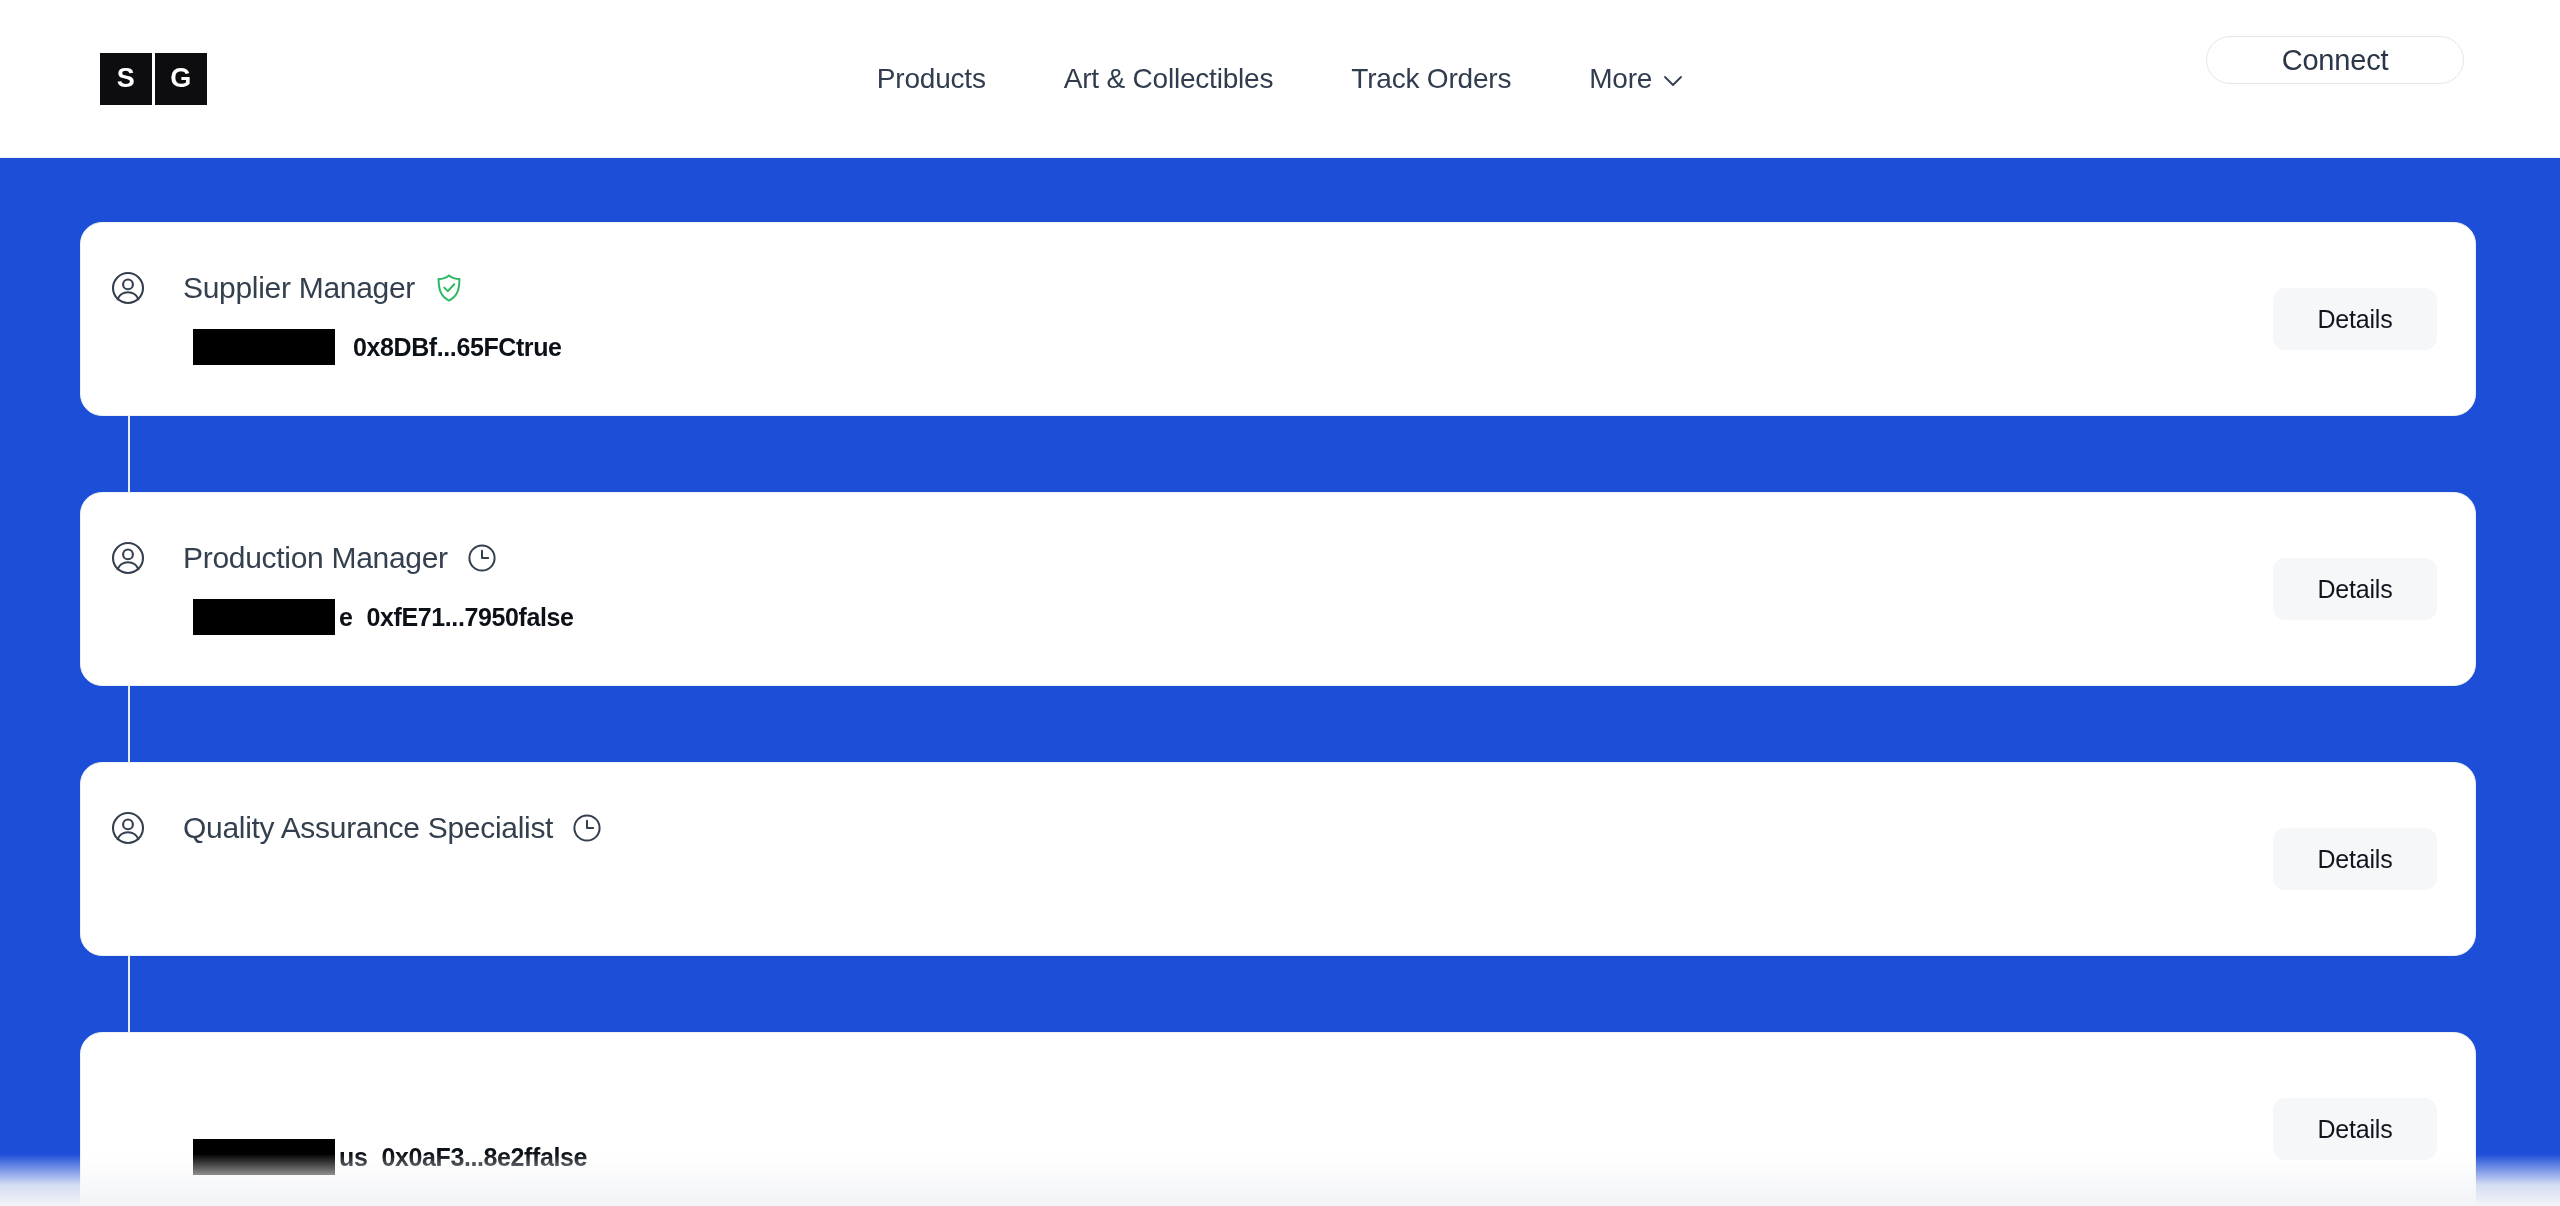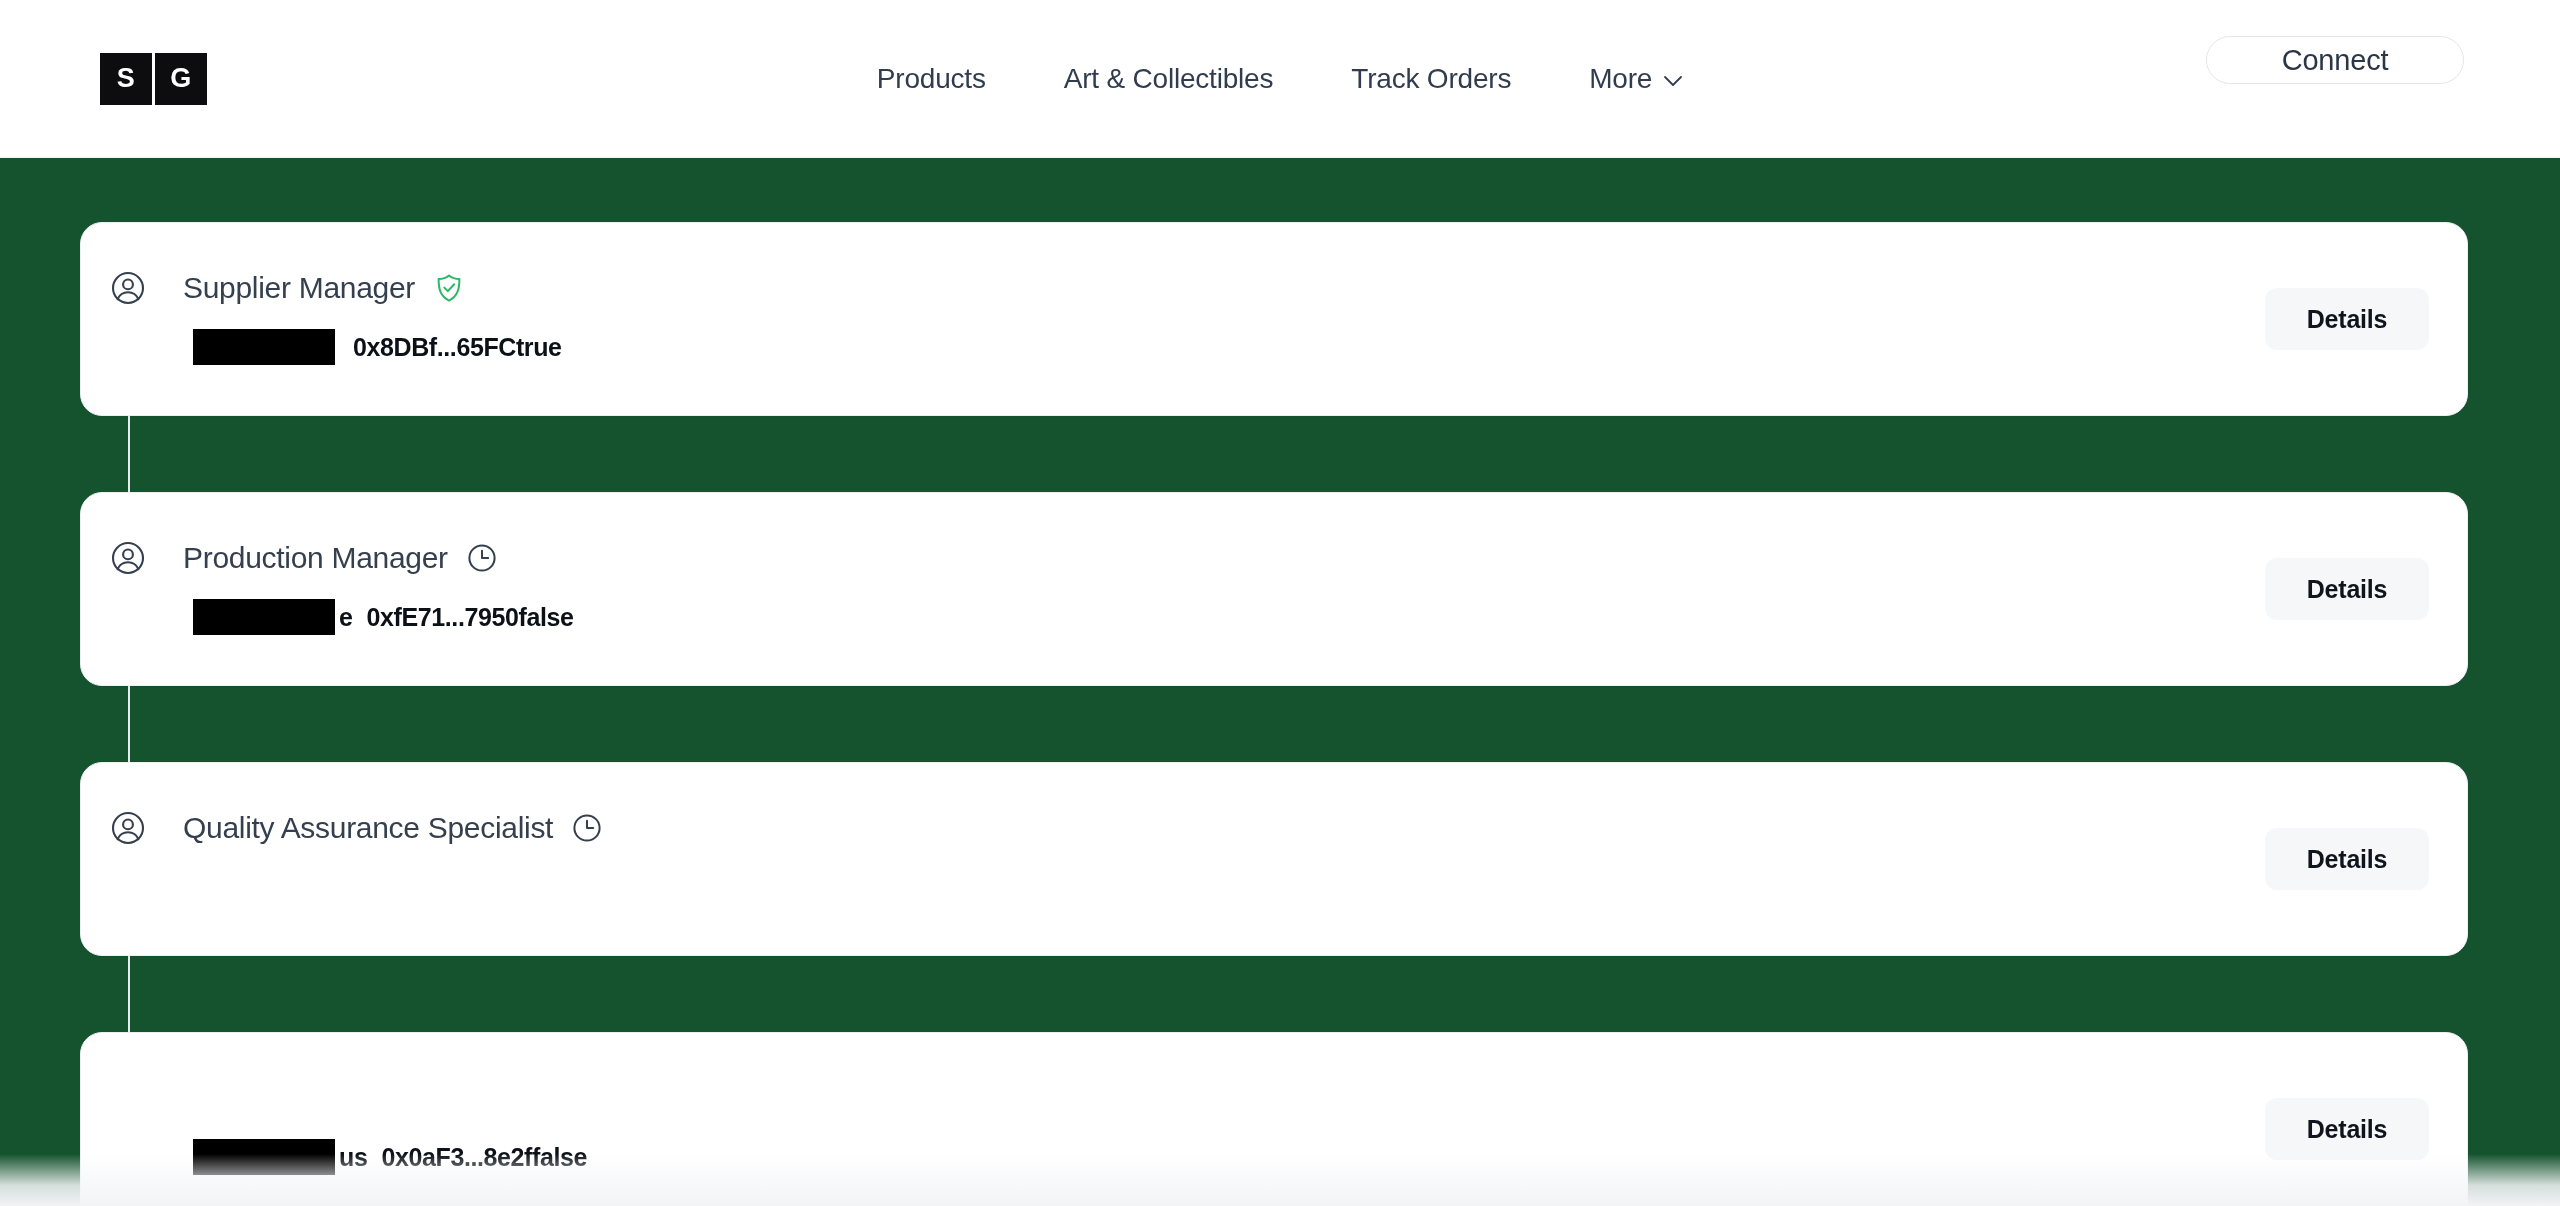--- a/index.html
+++ b/index.html
@@ -89,22 +89,22 @@
     letter-spacing: -0.2px;
     cursor: pointer;
     display: flex;
     align-items: center;
     justify-content: center;
   }
 
   
   .main {
     position: relative;
-    padding: 64px 12px 0 0;
-    background: #14532d;
+    padding: 64px 4px 0 0;
+    background: #1d4ed8;
     height: 1048px;
     overflow: hidden;
   }
 
   .tree {
     position: relative;
     margin: 0 80px 0 80px;
   }
 
   
@@ -219,21 +219,20 @@
     background: #f6f7f9;
     border: none;
     color: #10151d;
     font-size: 25px;
     font-family: "Liberation Sans", sans-serif;
     letter-spacing: -0.2px;
     cursor: pointer;
     display: flex;
     align-items: center;
     justify-content: center;
-    font-weight: bold;
   }
 
   
   .bottom-fade {
     position: absolute;
     left: 0;
     right: 0;
     bottom: 0;
     height: 52px;
     background: linear-gradient(to bottom, rgba(255,255,255,0) 0%, rgba(246,247,249,0.85) 60%, rgba(243,244,246,1) 100%);

